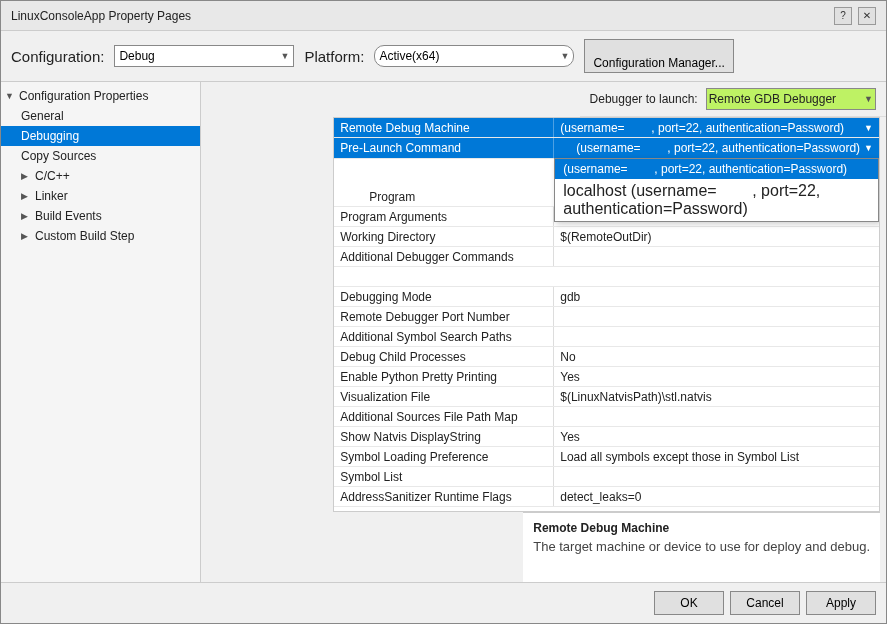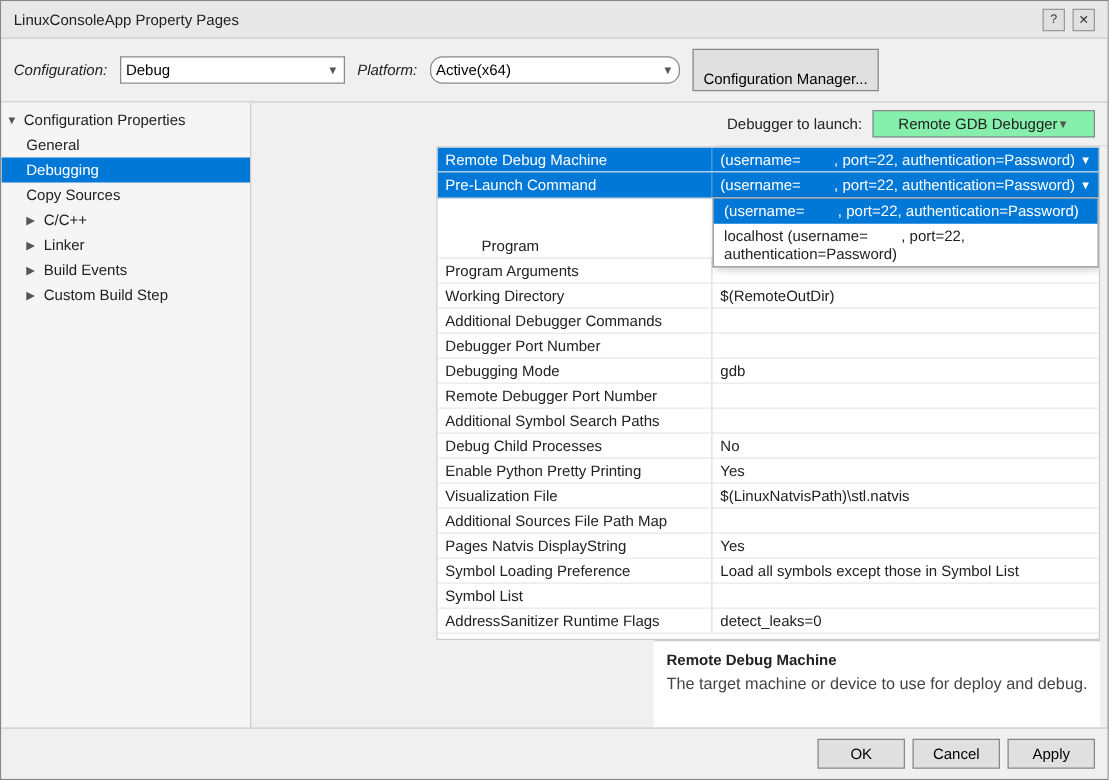--- a/index.html
+++ b/index.html
@@ -58,23 +58,22 @@
     }
     .top-bar {
       padding: 8px 10px;
       display: flex;
       align-items: center;
       gap: 10px;
       background: #f0f0f0;
       border-bottom: 1px solid #ccc;
     }
     .top-bar label {
-      font-size: 12px;
-      color: #222;
-      font-style: italic;
+      font-size: 15px;
+      color: #222;
     }
     .dropdown {
       height: 22px;
       border: 1px solid #888;
       background: white;
       font-size: 12px;
       padding: 0 4px;
       cursor: pointer;
       display: flex;
       align-items: center;
@@ -150,26 +149,27 @@
       align-items: center;
       gap: 8px;
       font-size: 12px;
       color: #222;
       border-bottom: 1px solid #ddd;
     }
     .debugger-dropdown {
       flex: 1;
       height: 22px;
       border: 1px solid #888;
-      background: #86efac;
-      font-size: 12px;
-      padding: 0 20px;
+      background: #bef264;
+      font-size: 12px;
+      padding: 0 2px;
       display: flex;
       align-items: center;
       justify-content: space-between;
+      gap: 28px;
     }
     .properties-table {
       flex: 1;
       overflow-y: auto;
       border: 1px solid #ccc;
       margin: 0 6px;
       background: white;
     }
     .prop-row {
       display: flex;
@@ -338,31 +338,31 @@
 
           <div class="prop-row selected-row">
             <div class="prop-name">Remote Debug Machine</div>
             <div class="prop-value">
               <span>(username=&nbsp;&nbsp;&nbsp;&nbsp;&nbsp;&nbsp;&nbsp;&nbsp;, port=22, authentication=Password)</span>
               <span class="prop-dropdown-btn">▼</span>
             </div>
           </div>
 
           <div class="prop-row dropdown-row" style="position:relative; flex-direction:column; align-items:stretch;">
-            <div style="display:flex; min-height:20px;">
+            <div style="display:flex; min-height:20px;gap:16px;">
               <div class="prop-name" style="color:white; border-right-color:rgba(255,255,255,0.3);">Pre-Launch Command</div>
               <div class="prop-value" style="color:white;">
                 <span>(username=&nbsp;&nbsp;&nbsp;&nbsp;&nbsp;&nbsp;&nbsp;&nbsp;, port=22, authentication=Password)</span>
                 <span class="prop-dropdown-btn">▼</span>
               </div>
             </div>
 
             <div style="position:absolute; top:100%; left:220px; right:0; z-index:200; background:white; border:1px solid #888; box-shadow:2px 2px 6px rgba(0,0,0,0.2);">
               <div style="padding:3px 8px; font-size:12px; color:#222; background:#0078d7; color:white;">(username=&nbsp;&nbsp;&nbsp;&nbsp;&nbsp;&nbsp;&nbsp;&nbsp;, port=22, authentication=Password)</div>
-              <div style="padding:3px 8px; font-size:12px; color:#222;">localhost (username=&nbsp;&nbsp;&nbsp;&nbsp;&nbsp;&nbsp;&nbsp;&nbsp;, port=22, authentication=Password)</div>
+              <div style="padding:3px 8px; font-size:16px; color:#222;">localhost (username=&nbsp;&nbsp;&nbsp;&nbsp;&nbsp;&nbsp;&nbsp;&nbsp;, port=22, authentication=Password)</div>
             </div>
           </div>
 
           <div class="prop-row" style="margin-top:28px;padding-left:29px;">
             <div class="prop-name">Program</div>
             <div class="prop-value"></div>
           </div>
 
           <div class="prop-row">
             <div class="prop-name">Program Arguments</div>
@@ -373,21 +373,20 @@
             <div class="prop-name">Working Directory</div>
             <div class="prop-value">$(RemoteOutDir)</div>
           </div>
 
           <div class="prop-row">
             <div class="prop-name">Additional Debugger Commands</div>
             <div class="prop-value"></div>
           </div>
 
           <div class="prop-row">
-            <div class="prop-name">Debugger Port Number</div>
             <div class="prop-value"></div>
           </div>
 
           <div class="prop-row">
             <div class="prop-name">Debugging Mode</div>
             <div class="prop-value">gdb</div>
           </div>
 
           <div class="prop-row">
             <div class="prop-name">Remote Debugger Port Number</div>
@@ -413,21 +412,21 @@
             <div class="prop-name">Visualization File</div>
             <div class="prop-value">$(LinuxNatvisPath)\stl.natvis</div>
           </div>
 
           <div class="prop-row">
             <div class="prop-name">Additional Sources File Path Map</div>
             <div class="prop-value"></div>
           </div>
 
           <div class="prop-row">
-            <div class="prop-name">Pages Natvis DisplayString</div>
+            <div class="prop-name">Show Natvis DisplayString</div>
             <div class="prop-value">Yes</div>
           </div>
 
           <div class="prop-row">
             <div class="prop-name">Symbol Loading Preference</div>
             <div class="prop-value">Load all symbols except those in Symbol List</div>
           </div>
 
           <div class="prop-row">
             <div class="prop-name">Symbol List</div>

